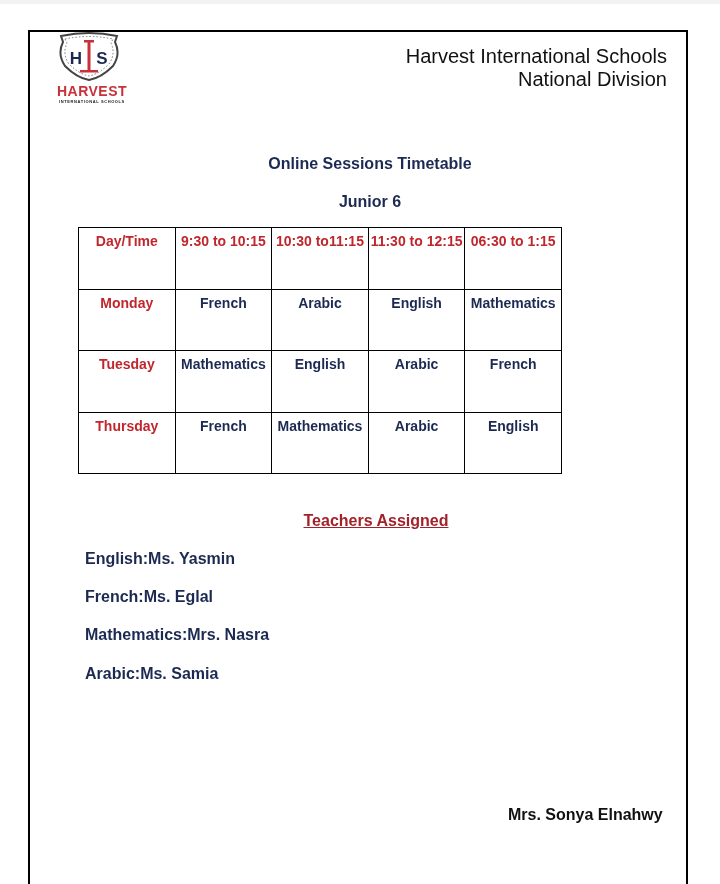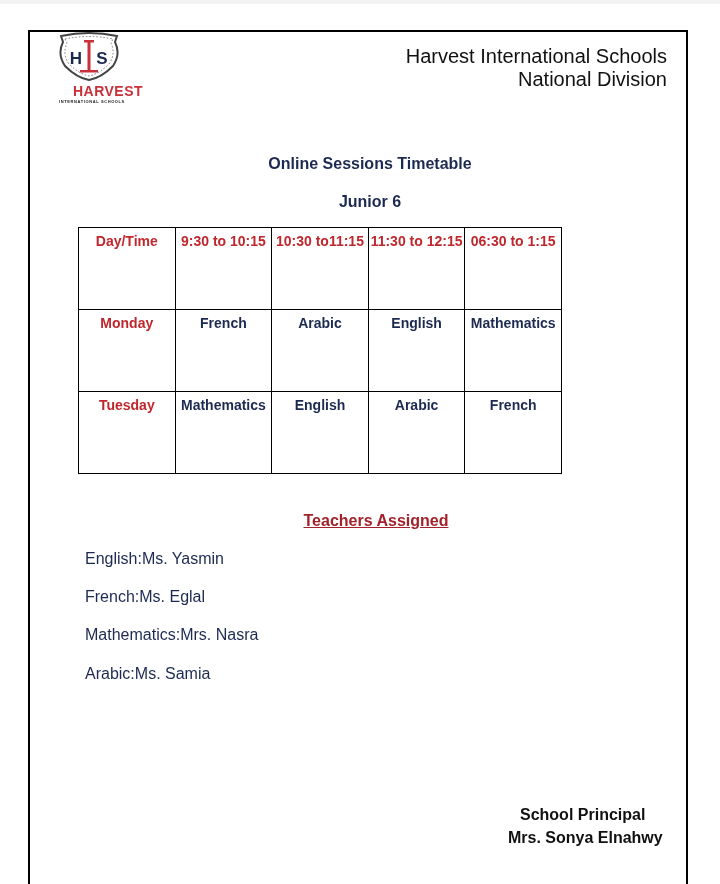--- a/index.html
+++ b/index.html
@@ -9,21 +9,21 @@
     font-family: "Liberation Sans", "DejaVu Sans", sans-serif;
   }
   .topstrip { position: absolute; left: 0; top: 0; width: 720px; height: 4px; background: #f2f2f2; }
   .page-border {
     position: absolute; left: 28px; top: 30px; width: 660px; height: 870px;
     border: 2px solid #000; border-bottom: none; box-sizing: border-box;
   }
   .logo { position: absolute; left: 40px; top: 32px; width: 104px; height: 72px; }
   .logo .shield { position: absolute; left: 17px; top: 0; width: 64px; height: 50px; }
   .logo .brand {
-    position: absolute; left: 16px; top: 52px; width: 104px; text-align: center;
+    position: absolute; left: 0; top: 52px; width: 104px; text-align: center;
     color: #c8313a; font-weight: bold; font-size: 14px; letter-spacing: 0.5px; line-height: 14px;
   }
   .logo .sub {
     position: absolute; left: 0; top: 67px; width: 104px; text-align: center;
     color: #222; font-size: 4px; font-weight: bold; letter-spacing: 0.6px; line-height: 5px;
   }
   .school-header { position: absolute; right: 53px; top: 45px; text-align: right; color: #111; font-size: 20px; line-height: 23px; }
   .title { position: absolute; left: 0; width: 740px; text-align: center; color: #1c2a52; font-weight: bold; font-size: 16px; }
   .t1 { top: 155px; }
   .t2 { top: 193px; }
@@ -33,21 +33,21 @@
   }
   table.tt td {
     border: 1.5px solid #000; text-align: center; vertical-align: top;
     padding-top: 5px; font-size: 14px; font-weight: bold; color: #1c2a52; height: 35px;
   }
   table.tt td.red { color: #c0272d; }
   .teachers-title {
     position: absolute; left: 0; top: 512px; width: 752px; text-align: center;
     color: #a3222a; font-weight: bold; font-size: 16px; text-decoration: underline;
   }
-  .teacher { position: absolute; left: 85px; color: #1c2a52; font-weight: normal; font-size: 16px; }
+  .teacher { position: absolute; left: 85px; color: #1c2a52; font-weight: bold; font-size: 16px; }
   .signature { position: absolute; left: 508px; top: 803px; color: #111; font-weight: bold; font-size: 16px; line-height: 23px; }
   .signature .l1 { padding-left: 12px; }
 </style>
 </head>
 <body>
 
 <div class="topstrip"></div>
 <div class="page-border"></div>
 
 <div class="logo">
@@ -88,25 +88,31 @@
     <td>English</td>
     <td>Mathematics</td>
   </tr>
   <tr>
     <td class="red">Tuesday</td>
     <td>Mathematics</td>
     <td>English</td>
     <td>Arabic</td>
     <td>French</td>
   </tr>
+  <tr>
+    <td class="red">Thursday</td>
+    <td>French</td>
+    <td>Mathematics</td>
+    <td>Arabic</td>
+    <td>English</td>
+  </tr>
 </tbody>
   </table>
 
 <div class="teachers-title">Teachers Assigned</div>
 <div class="teacher" style="top:550px">English:Ms. Yasmin</div>
 <div class="teacher" style="top:588px">French:Ms. Eglal</div>
 <div class="teacher" style="top:626px">Mathematics:Mrs. Nasra</div>
 <div class="teacher" style="top:665px">Arabic:Ms. Samia</div>
 
 <div class="signature">
-  <div class="l1">School Principal</div>
   <div>Mrs. Sonya Elnahwy</div>
 </div>
 
 </body></html>

